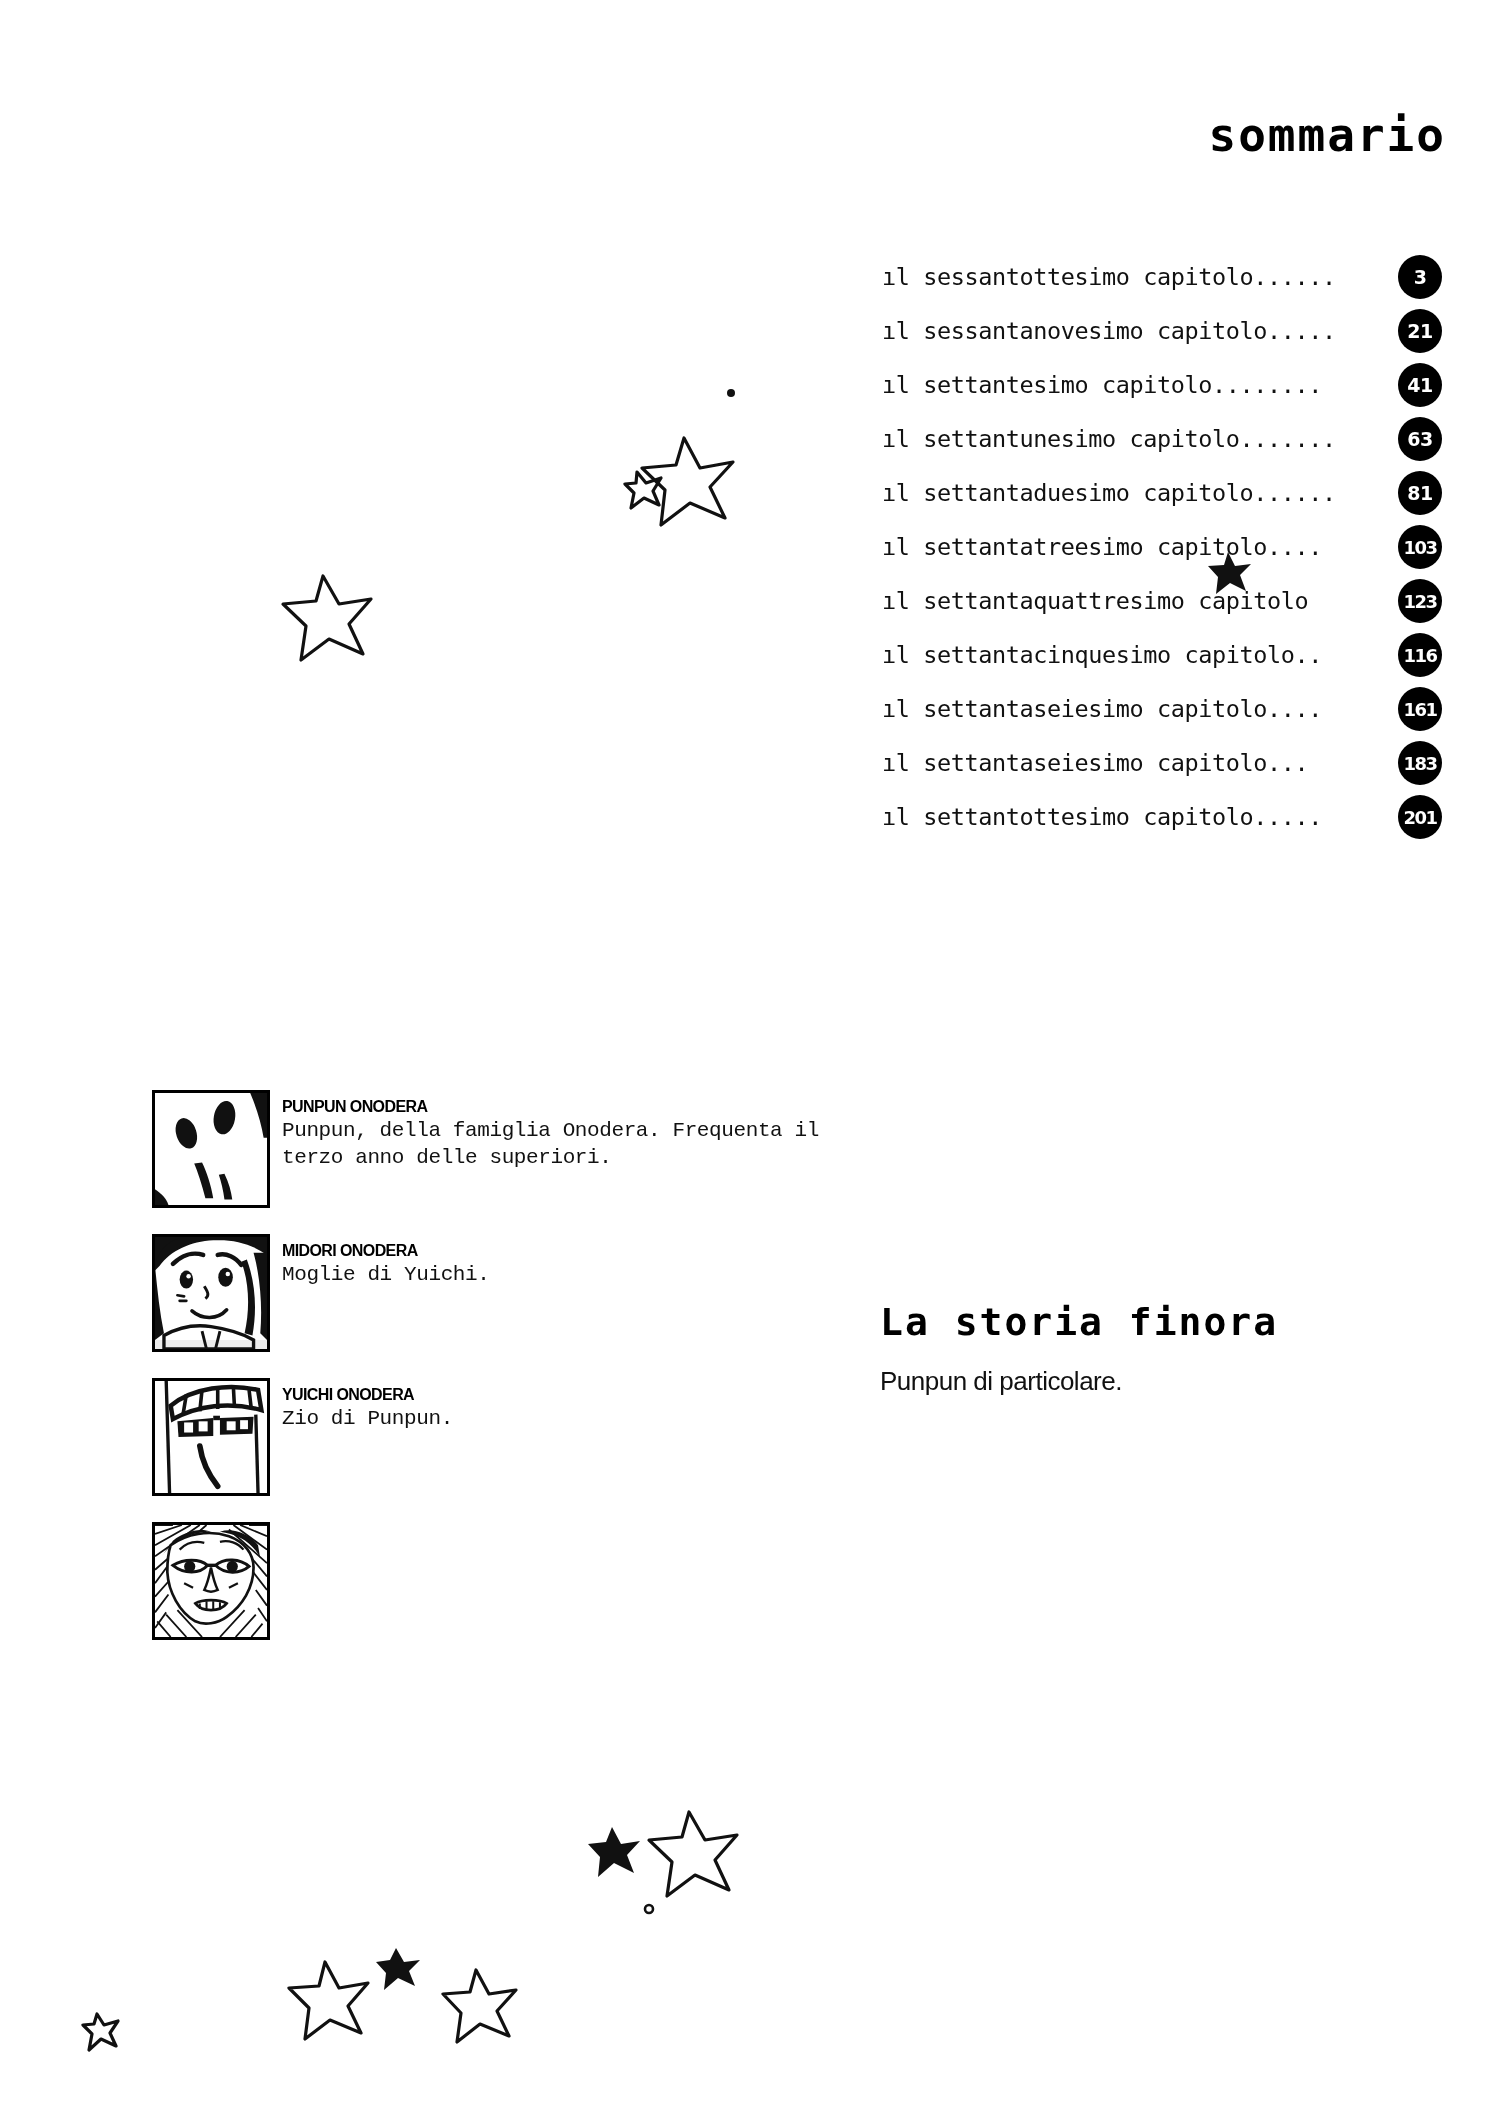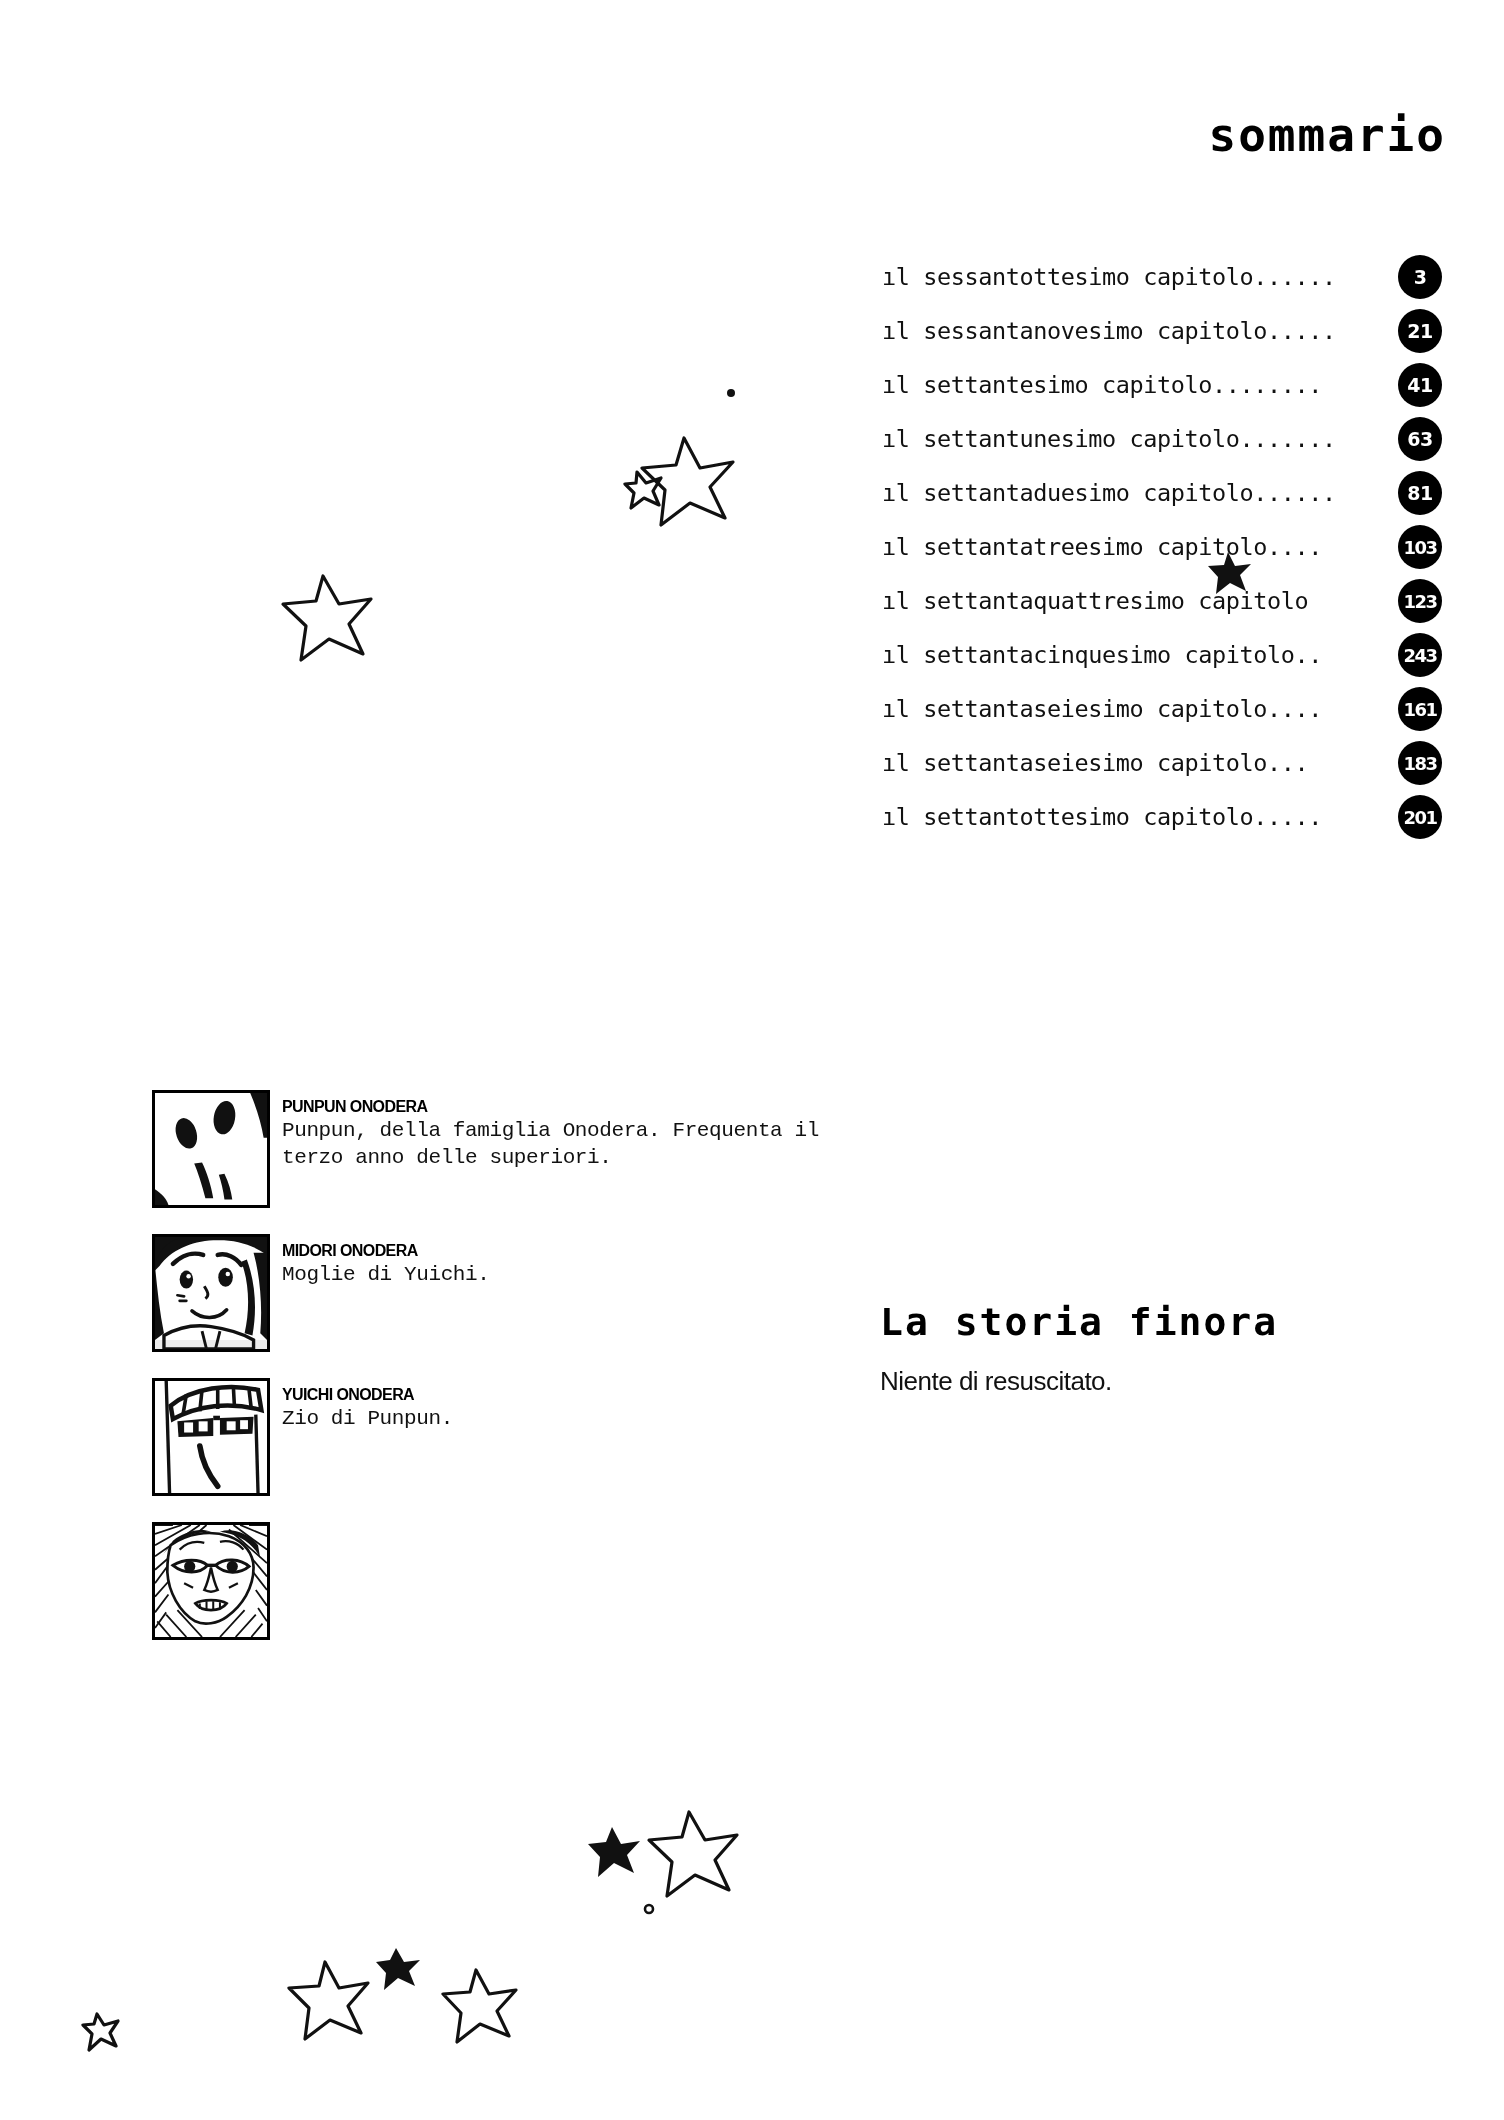--- a/index.html
+++ b/index.html
@@ -225,21 +225,21 @@
     <div class="toc-row">
       <span class="toc-label">ıl settantaquattresimo capitolo</span>
       <span class="toc-pagewrap">
         <span class="toc-page wide">123</span>
       </span>
     </div>
 
     <div class="toc-row">
       <span class="toc-label">ıl settantacinquesimo capitolo..</span>
       <span class="toc-pagewrap">
-        <span class="toc-page wide">243</span>
+        <span class="toc-page wide">116</span>
       </span>
     </div>
 
     <div class="toc-row">
       <span class="toc-label">ıl settantaseiesimo capitolo....</span>
       <span class="toc-pagewrap">
         <span class="toc-page wide">161</span>
       </span>
     </div>
 
@@ -356,16 +356,16 @@
           <path d="M58 15 C66 13 74 16 79 22" stroke="#111" stroke-width="2" fill="none"></path>
           <path d="M26 52 L34 56 M74 52 L66 56" stroke="#111" stroke-width="2" fill="none"></path>
         </svg>
       </div>
     </div>
 
   </div>
 
   <div class="story">
     <div class="story-title">La storia finora</div>
-    <div class="story-body">Niente di resuscitato.</div>
+    <div class="story-body">Punpun di particolare.</div>
   </div>
 
 </div>
 
 </body></html>

